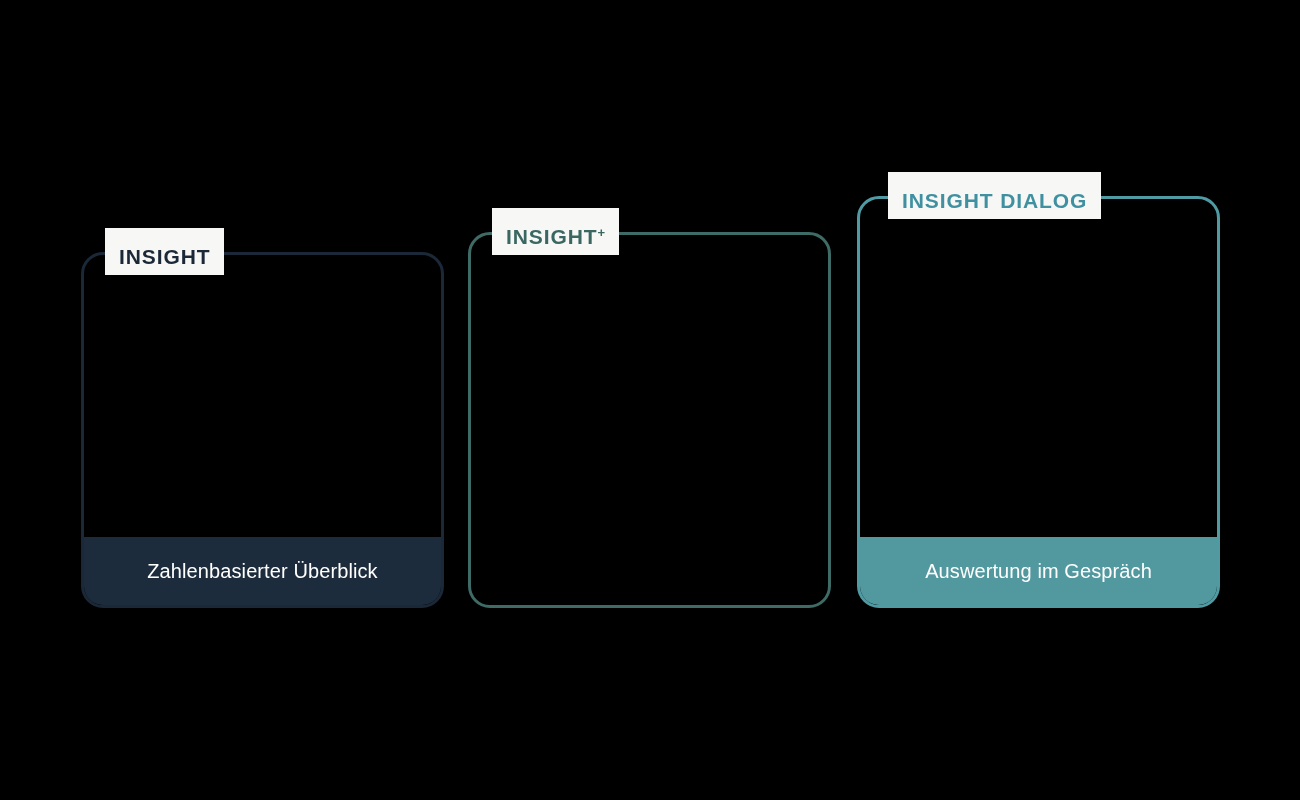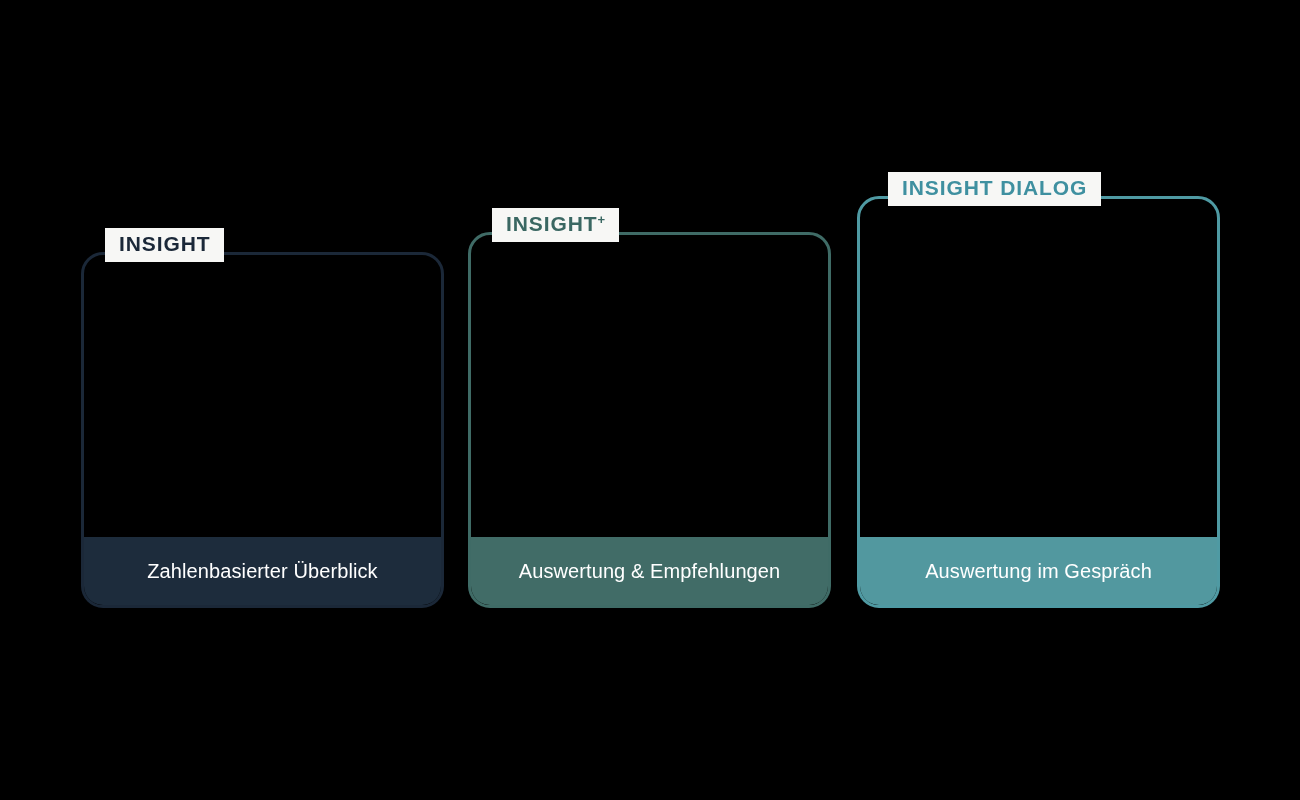--- a/index.html
+++ b/index.html
@@ -67,21 +67,21 @@
   
   .card-label {
     position: absolute;
     display: inline-flex;
     align-items: baseline;
     background: #f7f7f5;
     color: #1b2838;
     font-size: 21px;
     font-weight: 700;
     letter-spacing: 0.9px;
-    padding: 3px 14px 5px 14px;
+    padding: 16px 14px 5px 14px;
     white-space: nowrap;
     z-index: 5;
     line-height: 1.25;
     justify-content: flex-end;
   }
   .card-label .sup {
     font-size: 0.62em;
     font-weight: 700;
     position: relative;
     top: -0.52em;
@@ -145,21 +145,20 @@
   <div class="card" id="card-1" style="border-color: rgb(27, 40, 56);">
     <div class="card-body"></div>
     <div class="card-caption" style="background: rgb(29, 44, 60); color: rgb(255, 255, 255);">Zahlenbasierter Überblick</div>
   </div>
   <div class="card-label" id="label-1" style="color: rgb(27, 40, 56); background: rgb(247, 247, 245);">
     <span>INSIGHT</span>
   </div>
 
   <div class="card" id="card-2" style="border-color: rgb(63, 107, 102);">
     <div class="card-body"></div>
-    <div class="card-caption" style="background: rgb(65, 108, 103); color: rgb(255, 255, 255);">Auswertung &amp; Empfehlungen</div>
   </div>
   <div class="card-label" id="label-2" style="color: rgb(58, 103, 98); background: rgb(247, 247, 245);">
     <span>INSIGHT</span>
       <span class="sup">+</span>
   </div>
 
   <div class="card" id="card-3" style="border-color: rgb(79, 154, 163);">
     <div class="card-body"></div>
     <div class="card-caption" style="background: rgb(82, 152, 159); color: rgb(255, 255, 255);">Auswertung im Gespräch</div>
   </div>

